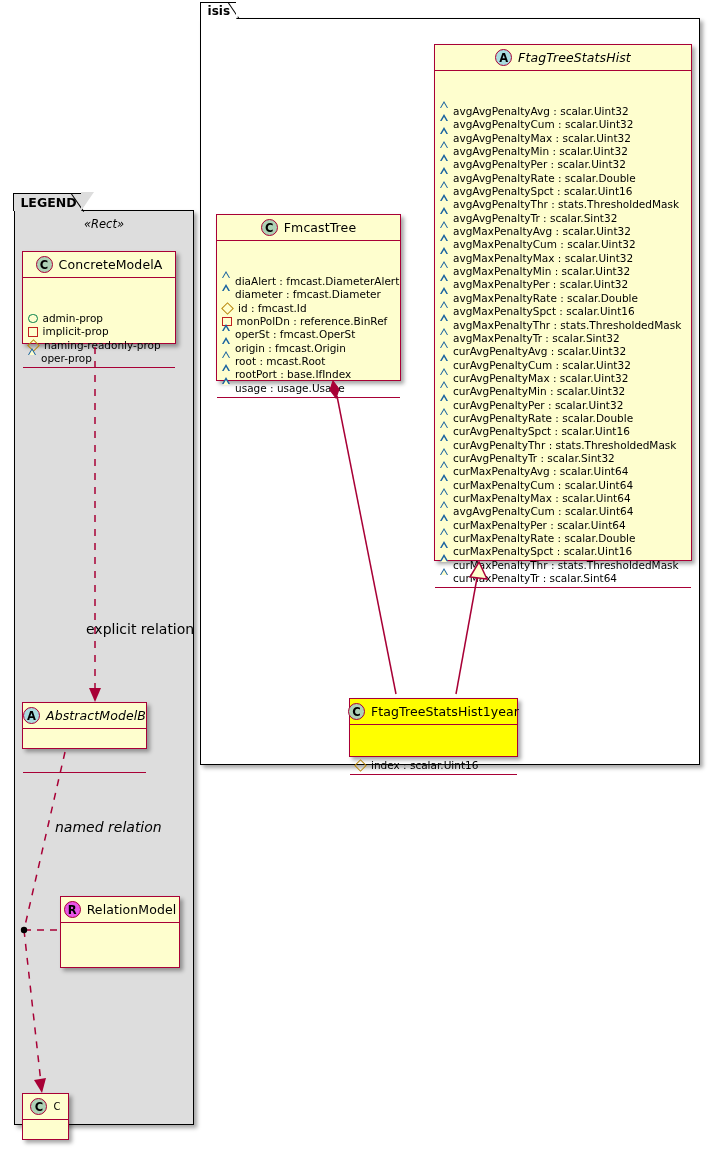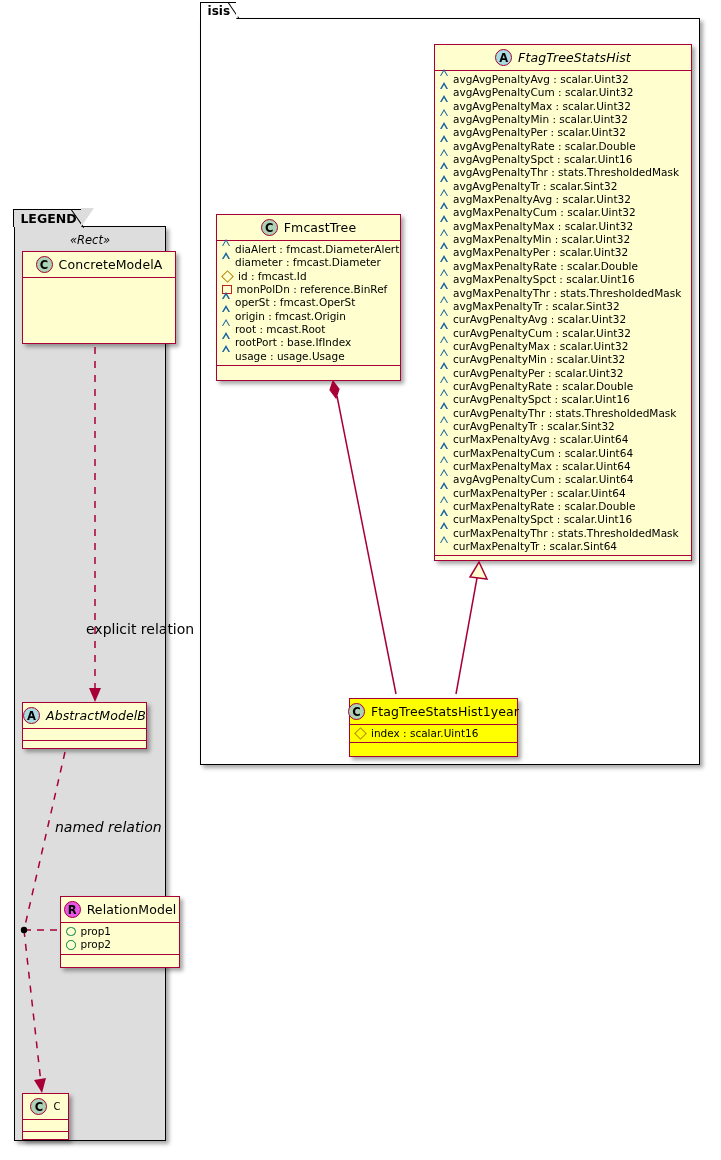--- a/index.html
+++ b/index.html
@@ -54,20 +54,21 @@
     flex: 0 0 auto;
     box-sizing: border-box;
   }
   .sc-class    { background:#ADD1B5; border:1.2px solid #A80036; color:#000; }
   .sc-abstract { background:#A9DCDF; border:1.2px solid #A80036; color:#000; }
   .sc-relation { background:#E856E8; border:1.2px solid #A80036; color:#000; }
 
   .uml-attrs {
     padding: 2px 4px 2px 5px;
     border-bottom: 1.5px solid #A80036;
+    margin-top: 32px;
   }
   .uml-methods {
     min-height: 7px;
     padding: 2px 4px;
   }
   .attr-row {
     display: flex;
     align-items: center;
     gap: 5px;
     line-height: 13.35px;
@@ -443,60 +444,68 @@
   </div>
   <div class="uml-attrs">
       <div class="attr-row">
         <span class="mk mk-diamond"></span>
         <span class="attr-text">index : scalar.Uint16</span>
       </div>
     </div>
   <div class="uml-methods"></div>
 </div>
 
-<div class="legend" style="left:14px; top:226px; width:152px; height:915px;">
+<div class="legend" style="left:14px; top:210px; width:180px; height:915px;">
   <div class="legend-tab">
     <span>LEGEND</span>
     <span class="tab-slash"></span>
   </div>
   <div class="stereotype-label" style="top:6px;text-align:center;">«Rect»</div>
 </div>
 
 <div class="uml-class" style="left:22px; top:251px; width:154px; height:93px;">
   <div class="uml-header">
     <span class="stereo-circle sc-class">C</span>
     <span class="uml-title">ConcreteModelA</span>
   </div>
+  <div class="uml-attrs">
+      <div class="attr-row">
+        <span class="mk mk-circle"></span>
+        <span class="attr-text">admin-prop</span>
+      </div>
+      <div class="attr-row">
+        <span class="mk mk-square"></span>
+        <span class="attr-text">implicit-prop</span>
+      </div>
+      <div class="attr-row">
+        <span class="mk mk-diamond"></span>
+        <span class="attr-text">naming-readonly-prop</span>
+      </div>
+      <div class="attr-row">
+        <span class="mk mk-triangle"></span>
+        <span class="attr-text">oper-prop</span>
+      </div>
+    </div>
   <div class="uml-methods"></div>
 </div>
 
 <div class="uml-class" style="left:22px; top:702px; width:125px; height:47px;">
   <div class="uml-header">
     <span class="stereo-circle sc-abstract">A</span>
     <span class="uml-title abstract">AbstractModelB</span>
   </div>
   <div class="uml-attrs" style="min-height:7px;"></div>
   <div class="uml-methods"></div>
 </div>
 
 <div class="uml-class" style="left:60px; top:896px; width:120px; height:72px;">
   <div class="uml-header">
     <span class="stereo-circle sc-relation">R</span>
     <span class="uml-title">RelationModel</span>
   </div>
-  <div class="uml-attrs">
-      <div class="attr-row">
-        <span class="mk mk-circle"></span>
-        <span class="attr-text">prop1</span>
-      </div>
-      <div class="attr-row">
-        <span class="mk mk-circle"></span>
-        <span class="attr-text">prop2</span>
-      </div>
-    </div>
   <div class="uml-methods"></div>
 </div>
 
 <div class="uml-class" style="left:22px; top:1093px; width:47px; height:47px;">
   <div class="uml-header" style="padding:4px 5px;">
     <span class="stereo-circle sc-class">C</span>
     <span class="uml-title" style="font-size:10px;">C</span>
   </div>
   <div class="uml-attrs" style="min-height:7px;"></div>
   <div class="uml-methods"></div>

